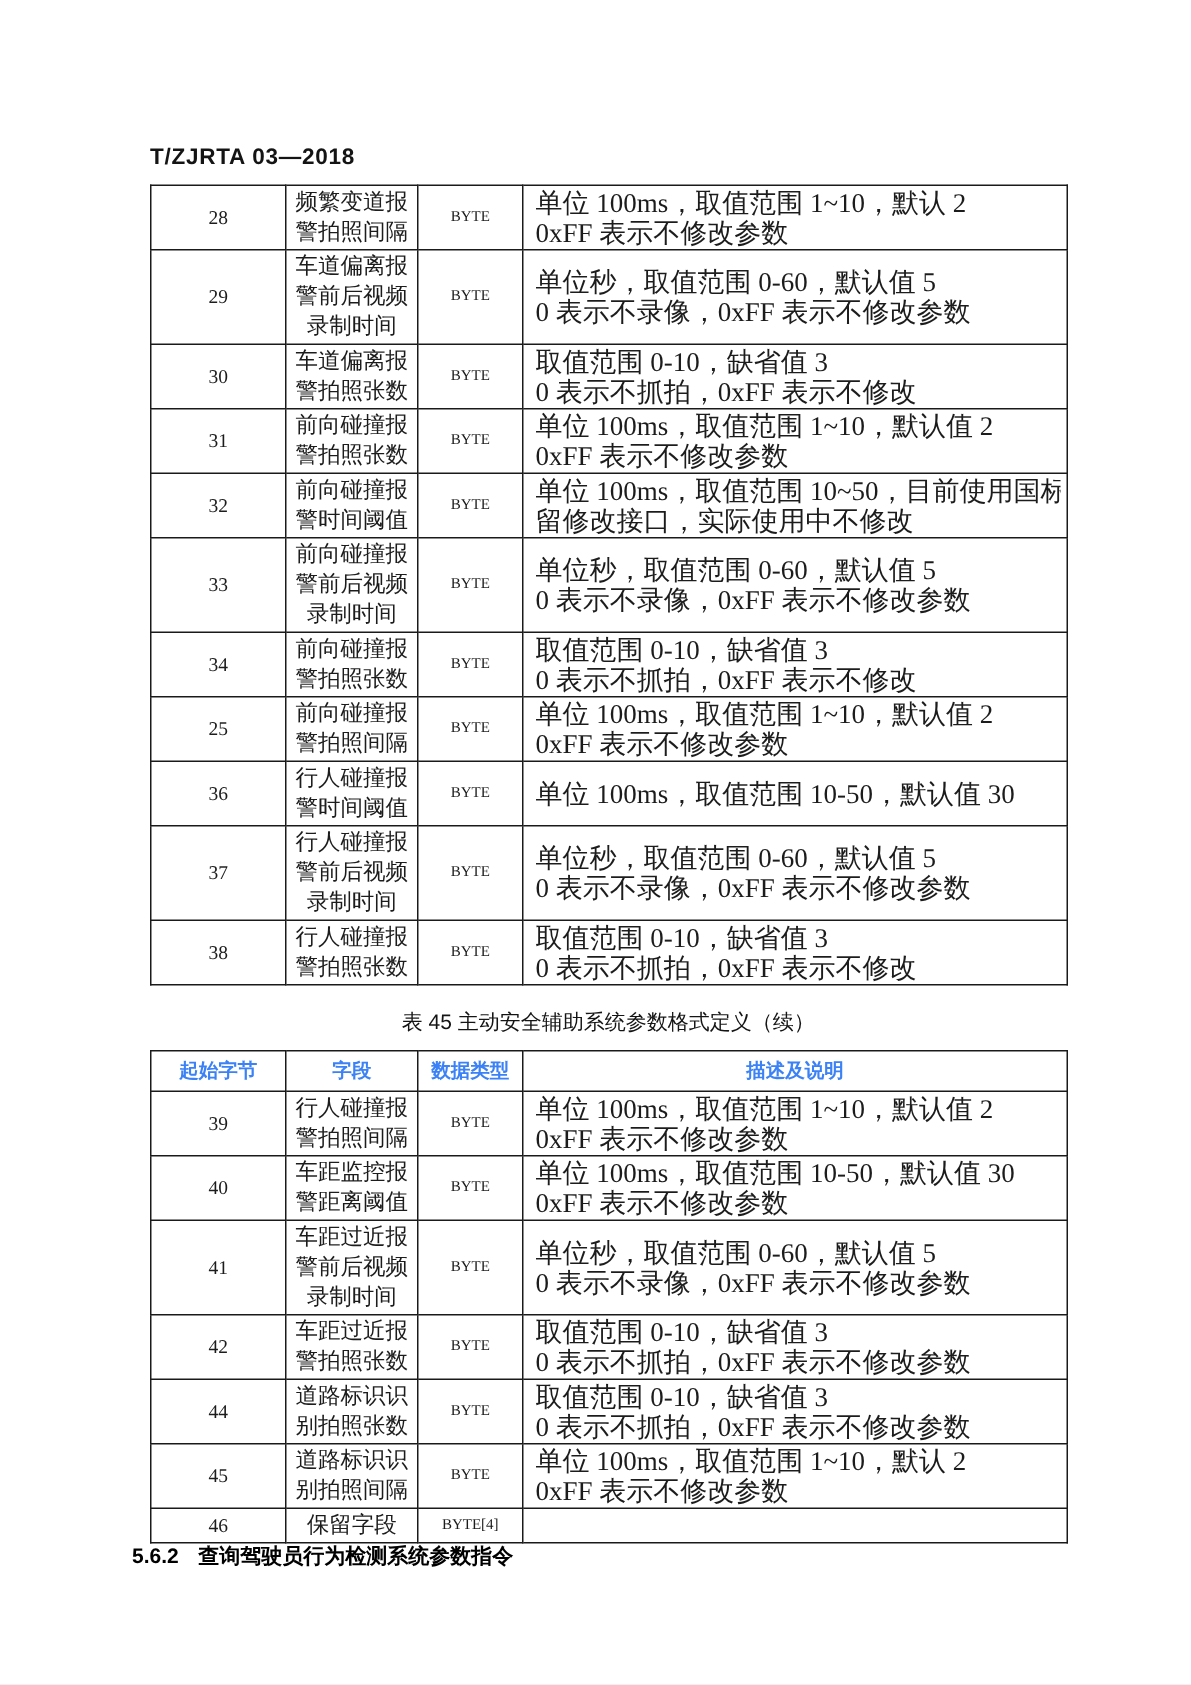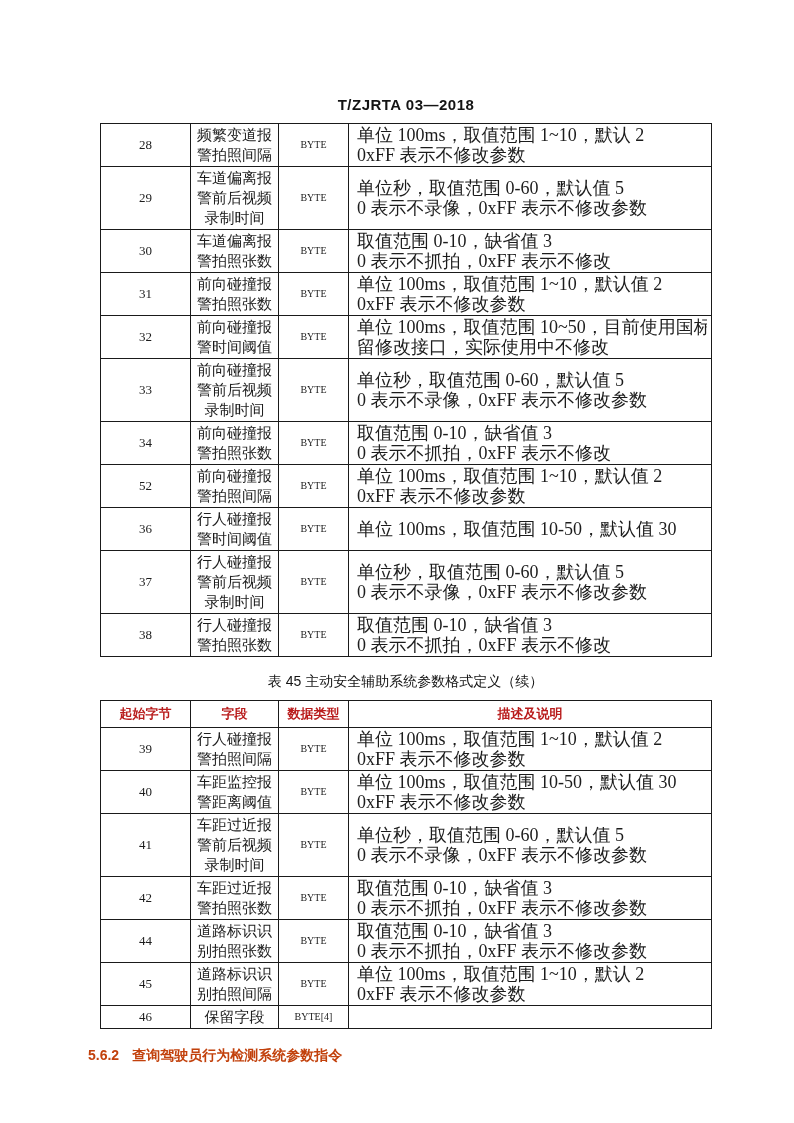--- a/index.html
+++ b/index.html
@@ -9,21 +9,21 @@
     margin:0 auto;
     background:#ffffff;
     color:#1c1c1c;
     font-family:"Liberation Serif","DejaVu Serif",serif;
     overflow:hidden;
     box-sizing:border-box;
   }
   .doc-header{
     margin:96px 0 0 100px;
     width:612px;
-    text-align:center;
+    text-align:left;
     font-family:"Liberation Sans","DejaVu Sans",sans-serif;
     font-weight:700;
     font-size:15px;
     letter-spacing:.5px;
     color:#141414;
   }
   table.tbl{
     margin-left:100px;
     width:611px;
     border-collapse:collapse;
@@ -69,37 +69,37 @@
     white-space:nowrap;
     overflow:hidden;
   }
   th{
     font-family:"Liberation Sans","DejaVu Sans",sans-serif;
     font-weight:700;
     font-size:13px;
     line-height:26px;
     text-align:center;
     padding:0;
-    color:#b91c1c;
+    color:#3b82f6;
   }
   .caption{
     margin:16px 0 0 100px;
     width:611px;
     text-align:center;
     font-family:"Liberation Sans","DejaVu Sans",sans-serif;
     font-weight:400;
     font-size:14px;
     color:#141414;
   }
   .section-heading{
-    margin:18px 0 0 88px;
+    margin:0 0 0 88px;
     font-family:"Liberation Sans","DejaVu Sans",sans-serif;
     font-weight:700;
     font-size:14px;
-    color:#c2410c;
+    color:#000000;
   }
   .section-heading .sec-title{margin-left:13px;}
 </style>
 </head>
 <body>
 
 <div class="page">
 
   <div class="doc-header">T/ZJRTA 03—2018</div>
 
@@ -168,21 +168,21 @@
         <tr>
           <td class="byte">34</td>
           <td class="field">前向碰撞报警拍照张数</td>
           <td class="dtype">BYTE</td>
           <td class="desc">
             <div class="dline">取值范围 0-10，缺省值 3</div>
             <div class="dline">0 表示不抓拍，0xFF 表示不修改</div>
           </td>
         </tr>
         <tr>
-          <td class="byte">52</td>
+          <td class="byte">25</td>
           <td class="field">前向碰撞报警拍照间隔</td>
           <td class="dtype">BYTE</td>
           <td class="desc">
             <div class="dline">单位 100ms，取值范围 1~10，默认值 2</div>
             <div class="dline">0xFF 表示不修改参数</div>
           </td>
         </tr>
         <tr>
           <td class="byte">36</td>
           <td class="field">行人碰撞报警时间阈值</td>

